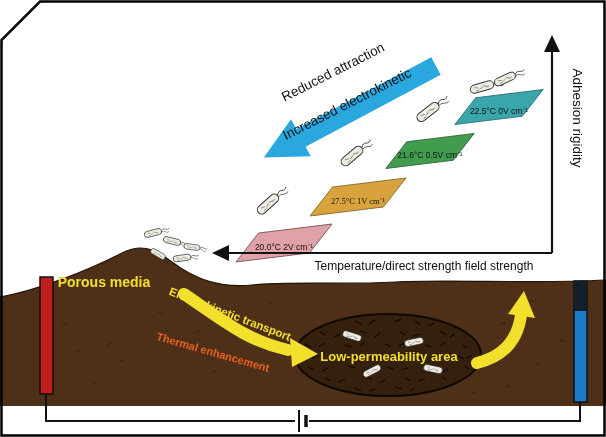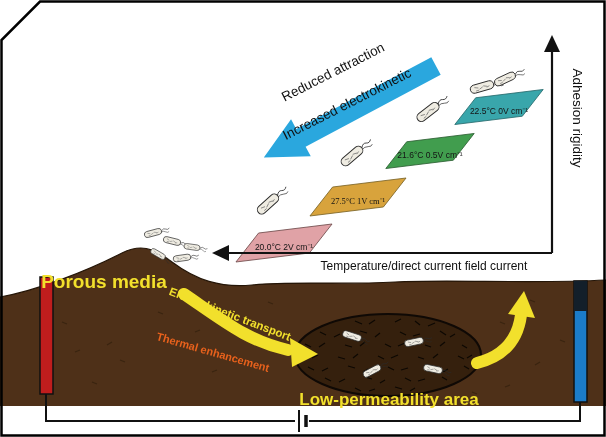--- a/index.html
+++ b/index.html
@@ -107,28 +107,28 @@
       <polygon points="552,35 544,52 560,52" fill="#111"></polygon>
     </g>
 
     <path d="M40,1.5 L604.5,1.5 L604.5,435.5 L1.5,435.5 L1.5,40 Z" fill="none" stroke="#000" stroke-width="2.5"></path>
   </svg>
 
   <div class="lbl arrow-lbl rot-arrow" style="left:333px;top:72px;">Reduced attraction</div>
   <div class="lbl arrow-lbl rot-arrow" style="left:347px;top:104px;">Increased electrokinetic</div>
 
   <div class="lbl rot-y" style="left:577px;top:118px;font-size:13.5px;">Adhesion rigidity</div>
-  <div class="lbl" style="left:424px;top:266px;font-size:12px;">Temperature/direct current field current</div>
+  <div class="lbl" style="left:424px;top:266px;font-size:12px;">Temperature/direct strength field strength</div>
 
   <div class="lbl tile-lbl" style="left:284px;top:246px;">20.0°C 2V cm⁻¹</div>
   <div class="lbl tile-lbl" style="left:358px;top:200px;font-family:Liberation Serif, serif;">27.5°C 1V cm⁻¹</div>
   <div class="lbl tile-lbl" style="left:430px;top:154px;">21.6°C 0.5V cm⁻¹</div>
   <div class="lbl tile-lbl" style="left:499px;top:110px;">22.5°C 0V cm⁻¹</div>
 
-  <div class="lbl bold" style="left: 104px; top: 282px; font-size: 19px; color: rgb(242, 224, 44); text-align: right;">Porous media</div>
+  <div class="lbl bold" style="left: 104px; top: 282px; font-size: 14px; color: rgb(242, 224, 44); text-align: right;">Porous media</div>
 
   <div class="lbl bold" style="left: 230px; top: 314px; font-size: 11.5px; transform: translate(-50%, -50%) rotate(21deg); color: rgb(242, 224, 44);">Electrokinetic transport</div>
 
   <div class="lbl bold" style="left: 213px; top: 352px; font-size: 11px; transform: translate(-50%, -50%) rotate(16deg); color: rgb(232, 97, 28);">Thermal enhancement</div>
 
-  <div class="lbl bold" style="left: 389px; top: 356px; font-size: 17px; color: rgb(242, 224, 44); margin-top: 44px;">Low-permeability area</div>
+  <div class="lbl bold" style="left: 389px; top: 356px; font-size: 13px; color: rgb(242, 224, 44);">Low-permeability area</div>
 
 </div>
 
 </body></html>

